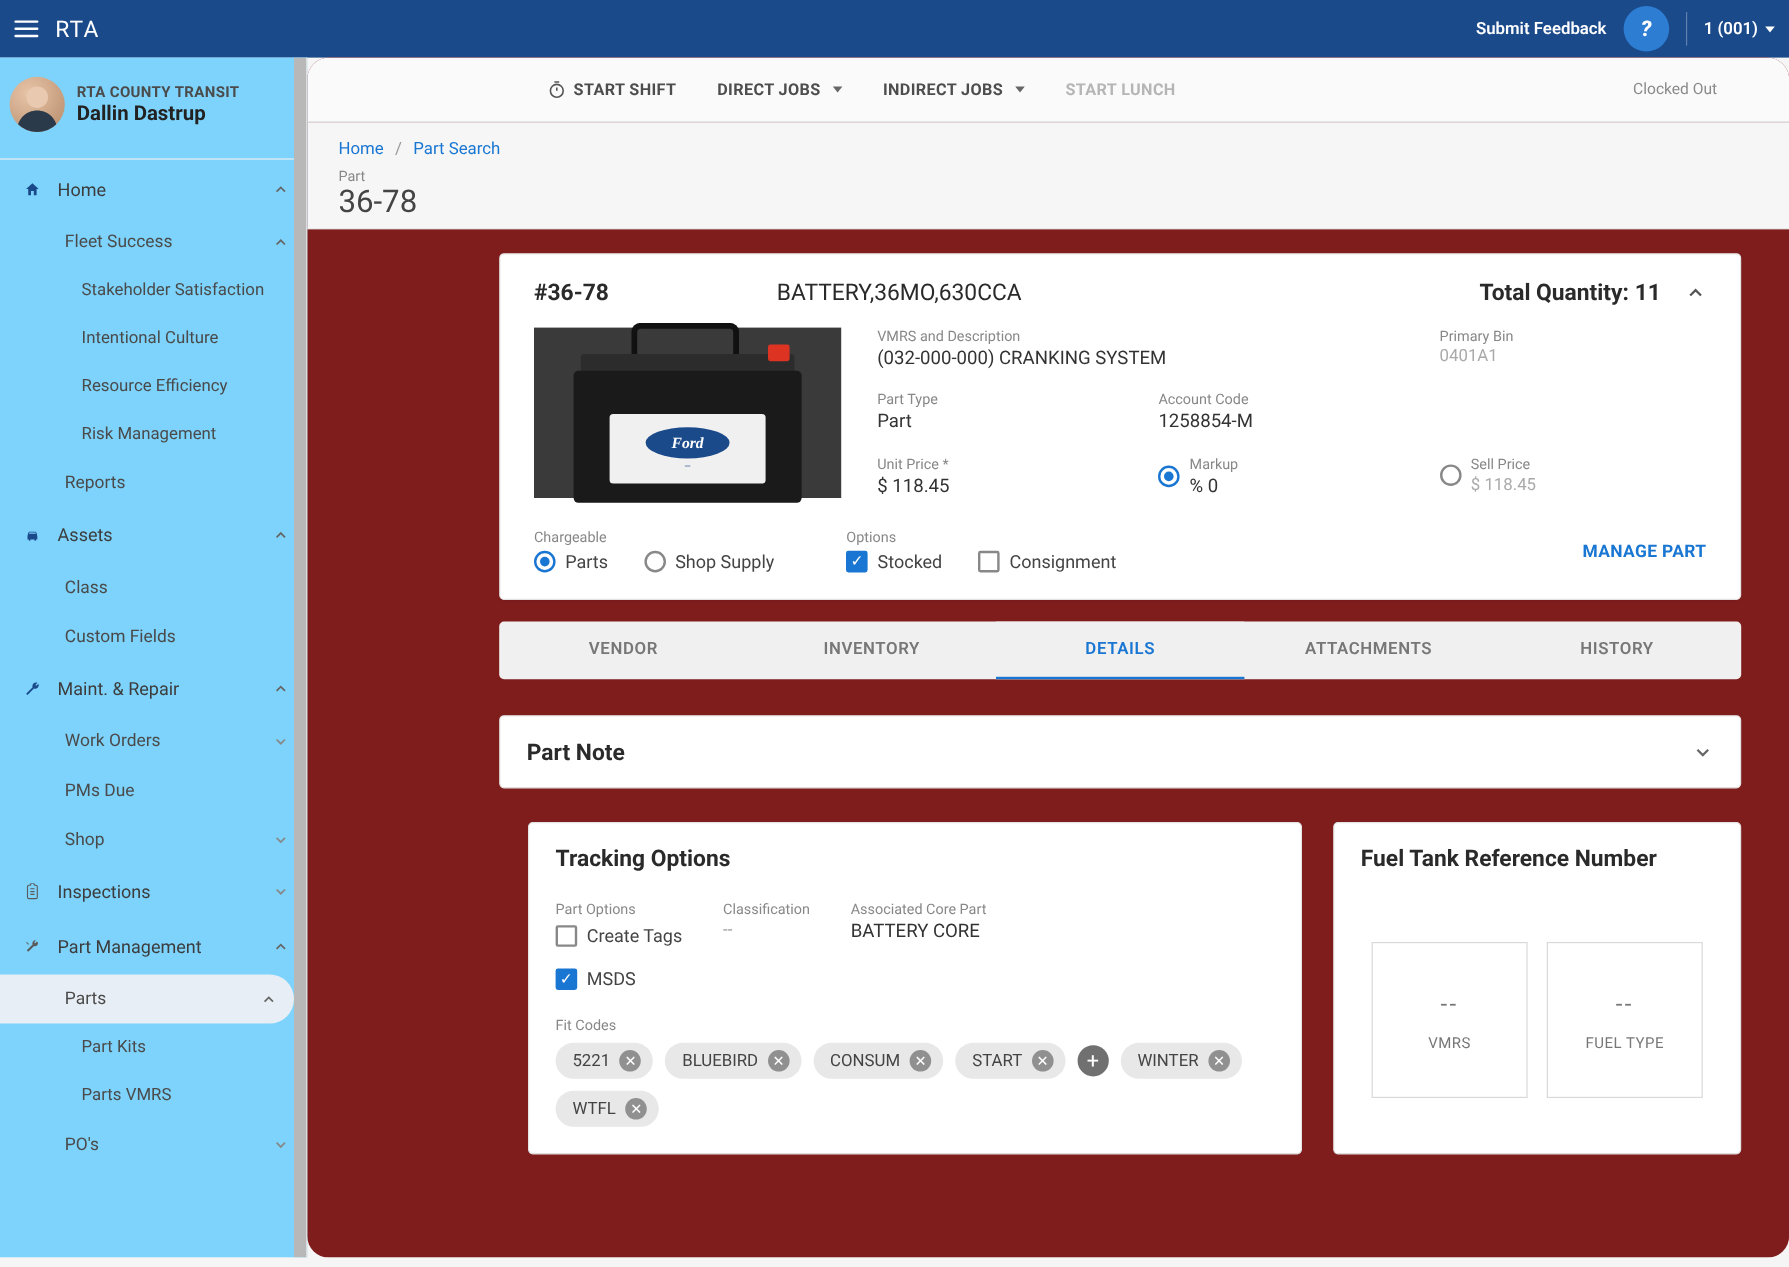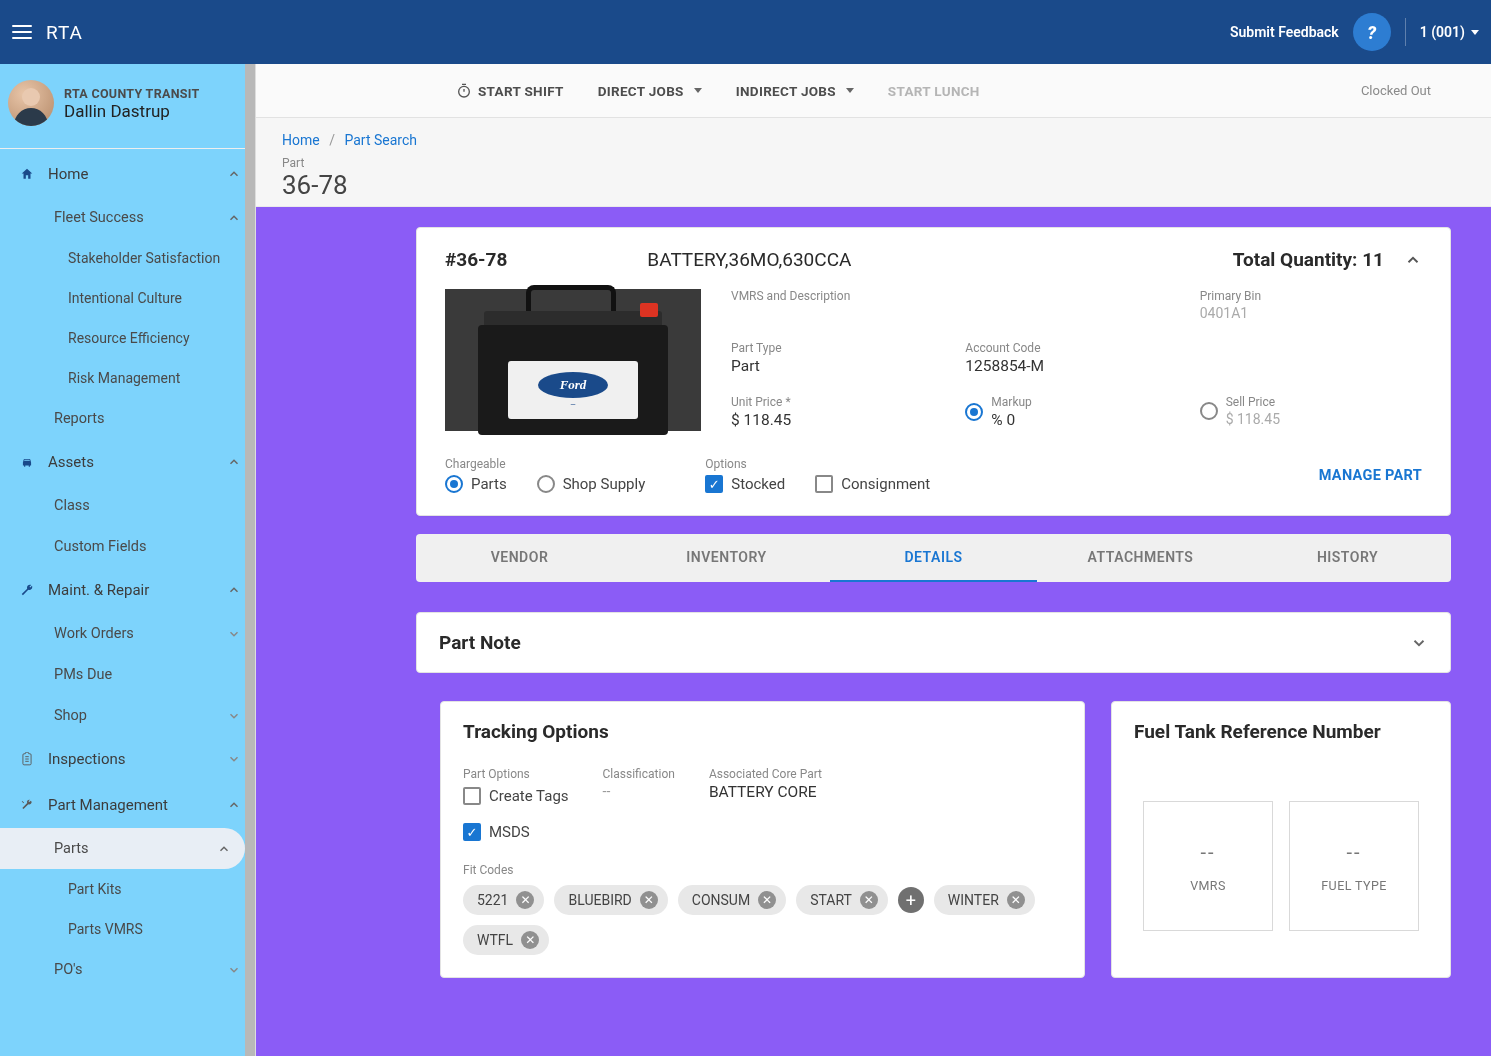--- a/index.html
+++ b/index.html
@@ -1,43 +1,43 @@
 <!DOCTYPE html>
 <html><head>
 <meta charset="utf-8">
 <style>
 * { box-sizing: border-box; margin: 0; padding: 0; font-family: -apple-system, BlinkMacSystemFont, "Segoe UI", Roboto, Arial, sans-serif; }
 body { background: #f5f5f5; color: #333; }
 
 
-.topbar { height: 64px; background: #1a4a8a; color: #fff; display: flex; align-items: center; padding: 0 12px; }
+.topbar { height: 48px; background: #1a4a8a; color: #fff; display: flex; align-items: center; padding: 0 12px; }
 .topbar-left { display: flex; align-items: center; gap: 14px; }
 .topbar-right { margin-left: auto; display: flex; align-items: center; gap: 14px; }
 .hamburger { width: 20px; height: 14px; display: flex; flex-direction: column; justify-content: space-between; cursor: pointer; }
 .hamburger span { height: 2px; background: #fff; border-radius: 1px; }
 .brand { font-size: 19px; font-weight: 400; letter-spacing: 1px; }
 .feedback { font-size: 14px; font-weight: 600; }
 .help-circle { width: 38px; height: 38px; border-radius: 50%; background: #2d7dd2; display: flex; align-items: center; justify-content: center; font-weight: 800; font-style: italic; font-size: 18px; }
 .topbar-divider { width: 1px; height: 28px; background: rgba(255,255,255,0.3); }
 .user-num { font-size: 14px; font-weight: 600; display: flex; align-items: center; gap: 6px; }
 .caret-down { width:0; height:0; border-left:4px solid transparent; border-right:4px solid transparent; border-top:5px solid #fff; }
 
 
 .app { display: flex; height: calc(100vh - 56px); }
 .sidebar { width: 256px; background: #7dd3fc; border-right: 1px solid #ddd; overflow-y: auto; position: relative; }
 .sidebar::-webkit-scrollbar { width: 14px; }
 .sidebar-scroll-indicator { position:absolute; right:0; top:0; bottom:0; width:10px; background:#b8b8b8; }
-.main { flex: 1; overflow-y: auto; background: #8b5cf6; }
+.main { flex: 1; overflow-y: auto; background: #7f1d1d; border-radius: 18px; }
 
 
 .profile { display: flex; align-items: center; gap: 10px; padding: 16px 12px 20px 8px; }
 .avatar { width: 46px; height: 46px; border-radius: 50%; background: radial-gradient(circle at 35% 30%, #e8c5a8, #b48968); display:flex; align-items:center; justify-content:center; overflow:hidden; }
 .avatar svg { width:46px; height:46px; }
 .profile-text .org { font-size: 12.5px; font-weight: 700; color: #4b4b4b; letter-spacing: .3px; }
-.profile-text .name { font-size: 17px; font-weight: 400; color: #222; }
+.profile-text .name { font-size: 17px; font-weight: 700; color: #222; }
 
 .nav-item { display: flex; align-items: center; padding: 12px 14px 12px 16px; font-size: 15px; color: #3c3c3c; cursor: pointer; }
 .nav-item .ni-icon { width: 22px; height: 22px; display:flex;align-items:center;justify-content:center; color: #1a4a8a; }
 .nav-item .ni-label { margin-left: 10px; flex: 1; }
 .nav-item .ni-chevron { color: #666; }
 .nav-item.level2 { padding-left: 44px; font-size: 14.5px; color: #4a4a4a; }
 .nav-item.level3 { padding-left: 58px; font-size: 14px; color: #4a4a4a; }
 .nav-item.active { background: #e8eef5; border-radius: 0 22px 22px 0; margin-right:10px; }
 .nav-sep { height: 1px; background: #eee; margin: 2px 0; }
 
@@ -371,20 +371,21 @@
               <div class="battery-label">
                   <div class="ford-oval">Ford</div>
                   <div style="font-size:7px;color:#1a4a8a;">—</div>
                 </div>
             </div>
           </div>
 
           <div class="part-fields">
             <div class="fld" style="grid-column:1/3">
               <div class="fld-label">VMRS and Description</div>
+              <div class="fld-value">(032-000-000) CRANKING SYSTEM</div>
             </div>
             <div class="fld">
               <div class="fld-label">Primary Bin</div>
               <div class="fld-value muted">0401A1</div>
             </div>
             <div class="fld">
               <div class="fld-label">Part Type</div>
               <div class="fld-value">Part</div>
             </div>
             <div class="fld" style="grid-column:2/4">

